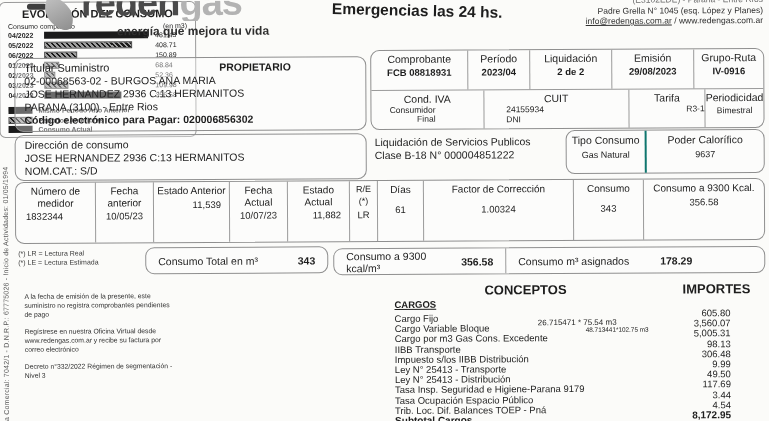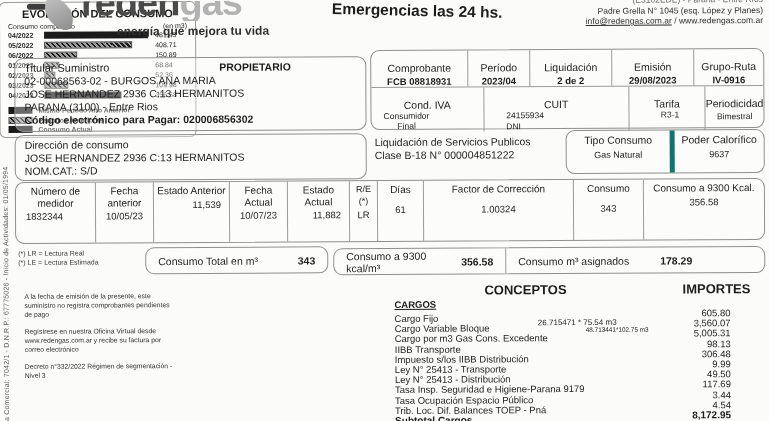--- a/index.html
+++ b/index.html
@@ -27,34 +27,34 @@
   .addr .l1{color:#6b6b6b;}
   .u{text-decoration:underline;}
   
   .titular{left:15px;top:56px;width:352px;height:74px;padding:3px 9px;box-sizing:border-box;font-size:10.5px;line-height:13px;}
   .trow1{position:relative;font-size:11px;}
   .propietario{position:absolute;left:195px;top:0;font-size:10.5px;}
   
   .compbox{left:371px;top:50px;width:394px;height:80px;box-sizing:border-box;display:flex;flex-direction:column;}
   .cprow{display:flex;flex:1;}
   .cprow.first{border-bottom:1px solid #9a9a9a;}
-  .cpcell{border-right:1px solid #9a9a9a;box-sizing:border-box;padding-top:11px;text-align:center;}
+  .cpcell{border-right:1px solid #9a9a9a;box-sizing:border-box;padding-top:2px;text-align:center;}
   .cpcell:last-child{border-right:none;}
   .cplabel{font-size:10.5px;}
   .cpval{font-size:9.5px;margin-top:2px;}
   .ca0{width:97px}.ca1{width:62px}.ca2{width:82px}.ca3{width:82px}.ca4{flex:1}
   .cb0{width:115px}.cb1{width:148px}.cb2{width:78px}.cb3{flex:1}
-  .cpsub{font-size:8.5px;line-height:9.5px;text-align:center;padding-left:6px;margin-top:1px;}
+  .cpsub{font-size:8.5px;line-height:9.5px;text-align:right;padding-left:6px;margin-top:1px;}
   .cuitval{font-size:8.5px;line-height:9.5px;text-align:left;padding-left:22px;margin-top:1px;}
   
   .dirbox{left:15px;top:133px;width:352px;height:46px;padding:3px 9px;box-sizing:border-box;font-size:10.5px;line-height:13px;}
   .liqsp{left:375px;top:136px;font-size:10.5px;line-height:12.5px;}
   .tcbox{left:566px;top:131px;width:199px;height:44px;display:flex;box-sizing:border-box;}
   .tccell{box-sizing:border-box;text-align:center;padding-top:3px;}
-  .tccell.c0{width:108px;border-right:5px solid #0f766e;}
+  .tccell.c0{width:80px;border-right:2px solid #0f766e;}
   .tccell.c1{flex:1;}
   .tclabel{font-size:10.5px;}
   .tcval{font-size:9px;margin-top:4px;}
   
   .meter{left:15px;top:180px;width:750px;height:62px;display:flex;box-sizing:border-box;}
   .mcell{border-right:1px solid #9a9a9a;box-sizing:border-box;padding:3px 2px 0 2px;text-align:center;}
   .mcell:last-child{border-right:none;}
   .mlabel{font-size:10px;line-height:11.5px;}
   .mvalue{font-size:9.5px;margin-top:2px;}
   .mw0{width:80px}.mw1{width:58px}.mw2{width:76px}.mw3{width:58px}.mw4{width:62px}

